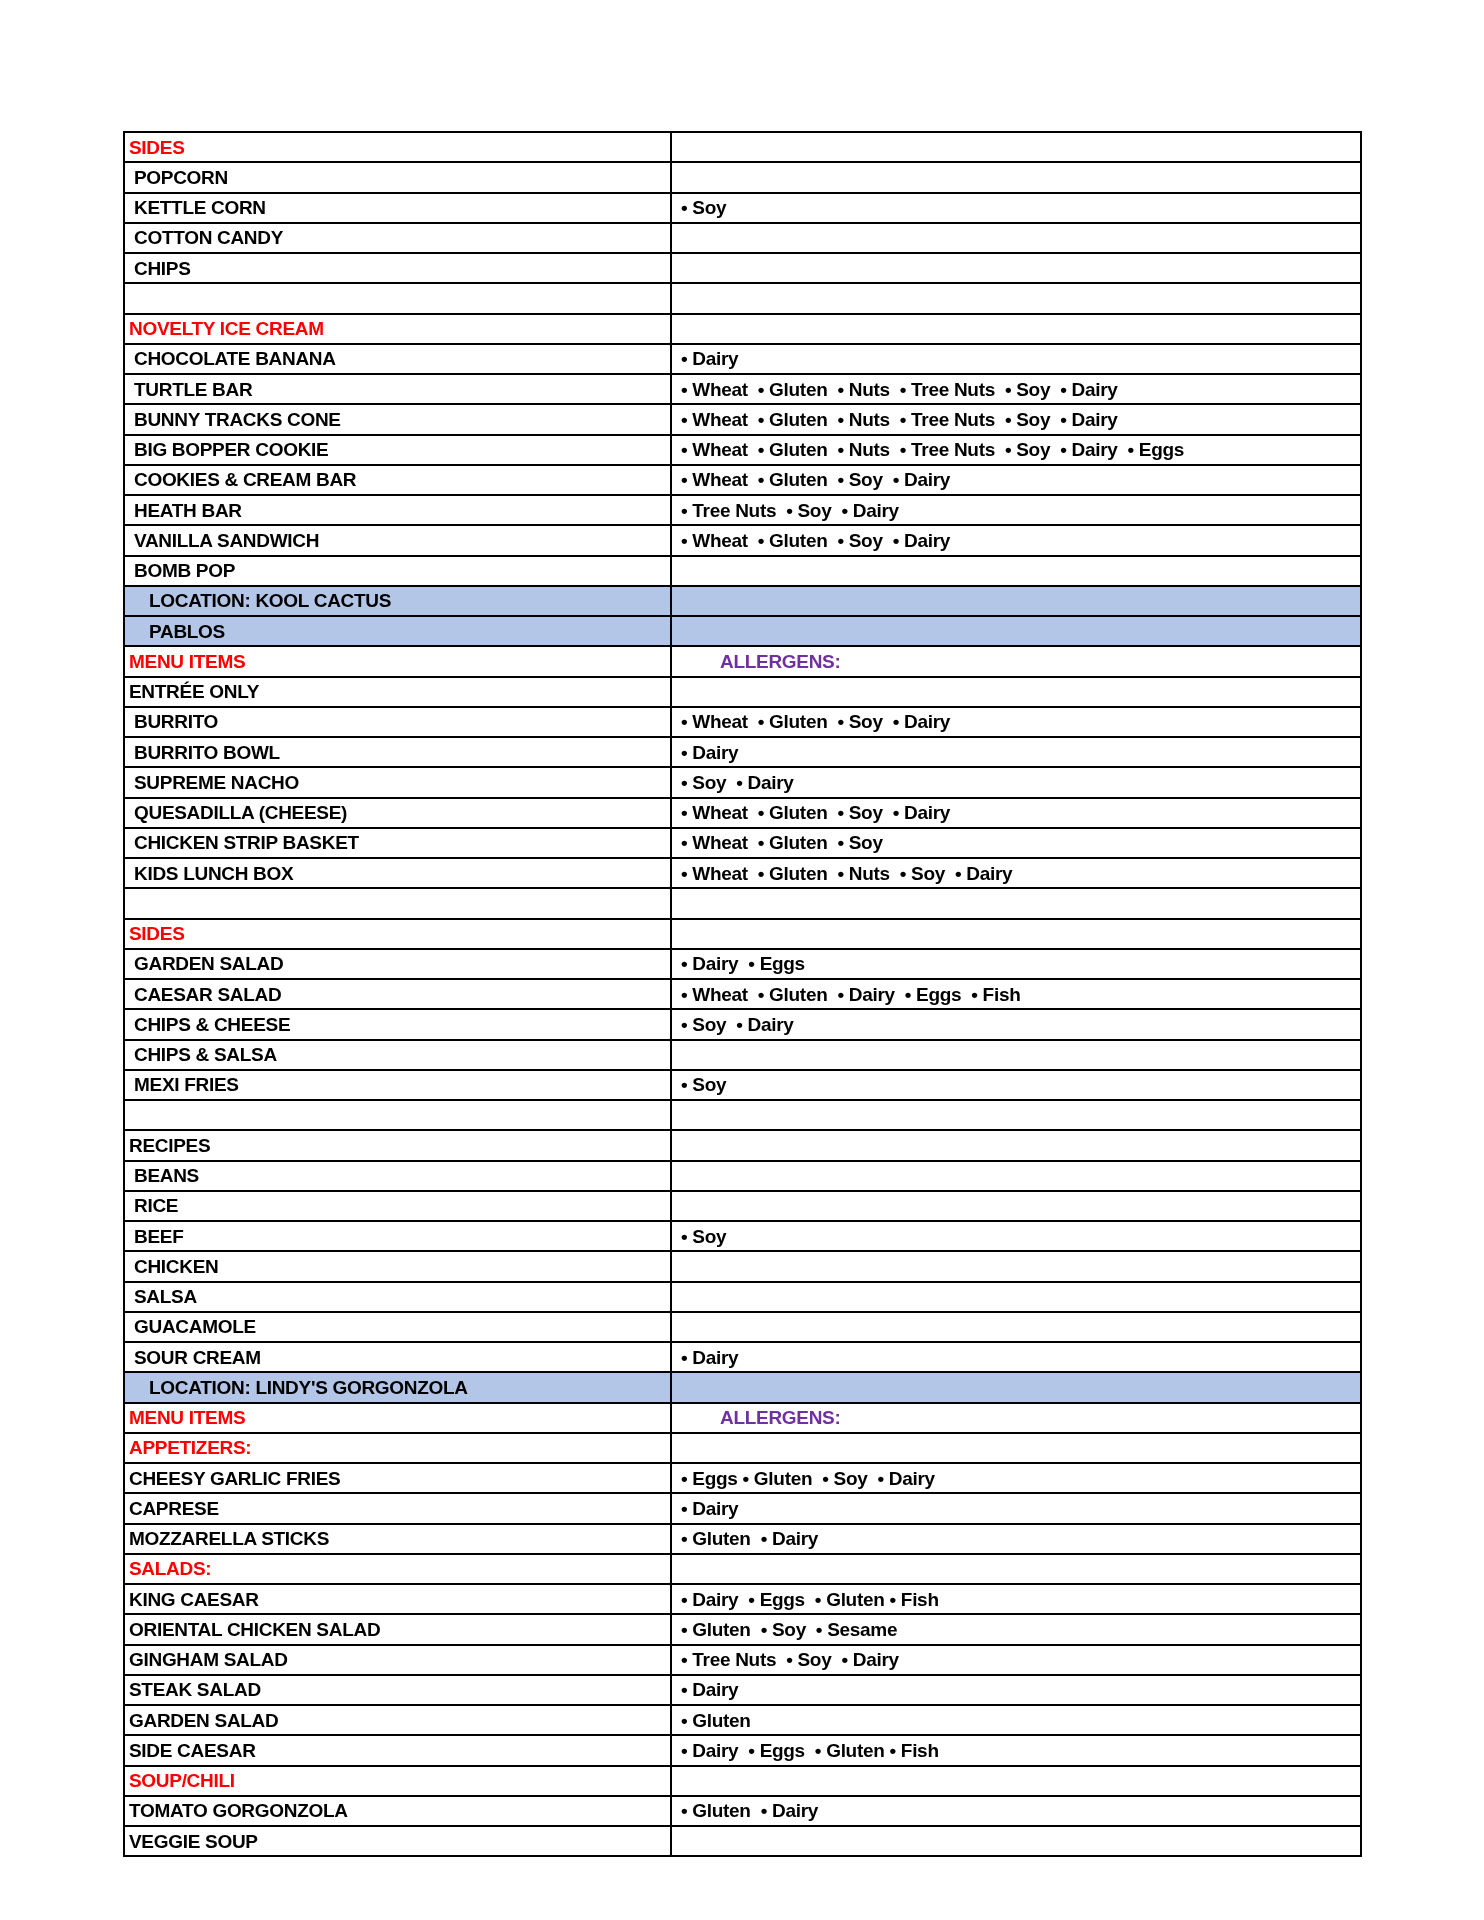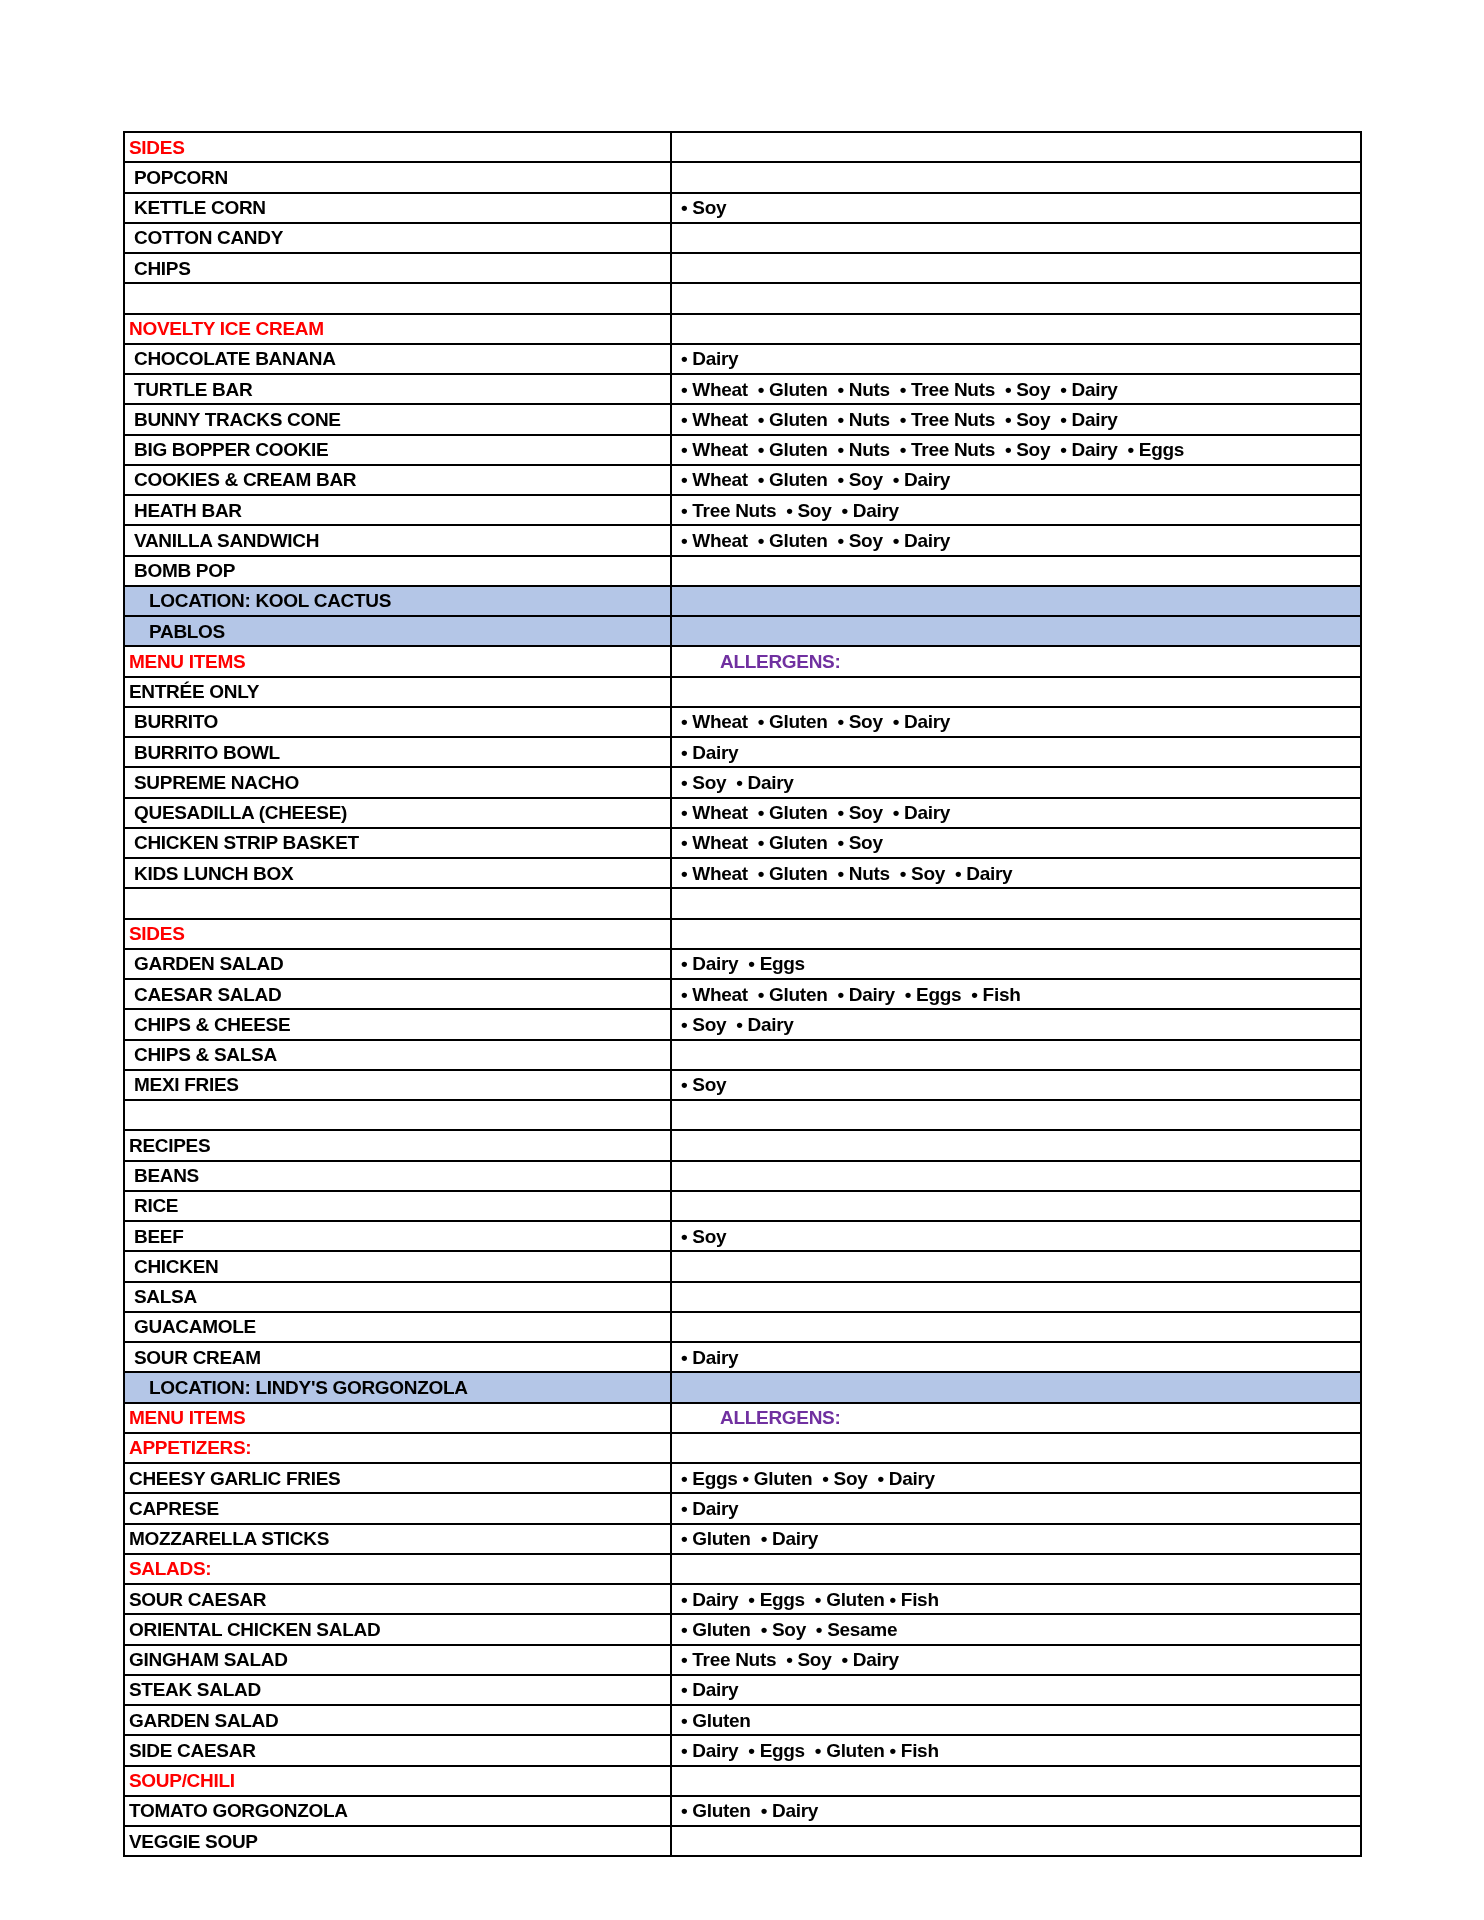--- a/index.html
+++ b/index.html
@@ -242,21 +242,21 @@
         </tr>
         <tr>
           <td>MOZZARELLA STICKS</td>
           <td> • Gluten  • Dairy</td>
         </tr>
         <tr>
           <td class="red">SALADS:</td>
           <td></td>
         </tr>
         <tr>
-          <td>SOUR CAESAR</td>
+          <td>KING CAESAR</td>
           <td> • Dairy  • Eggs  • Gluten • Fish</td>
         </tr>
         <tr>
           <td>ORIENTAL CHICKEN SALAD</td>
           <td> • Gluten  • Soy  • Sesame</td>
         </tr>
         <tr>
           <td>GINGHAM SALAD</td>
           <td> • Tree Nuts  • Soy  • Dairy</td>
         </tr>

